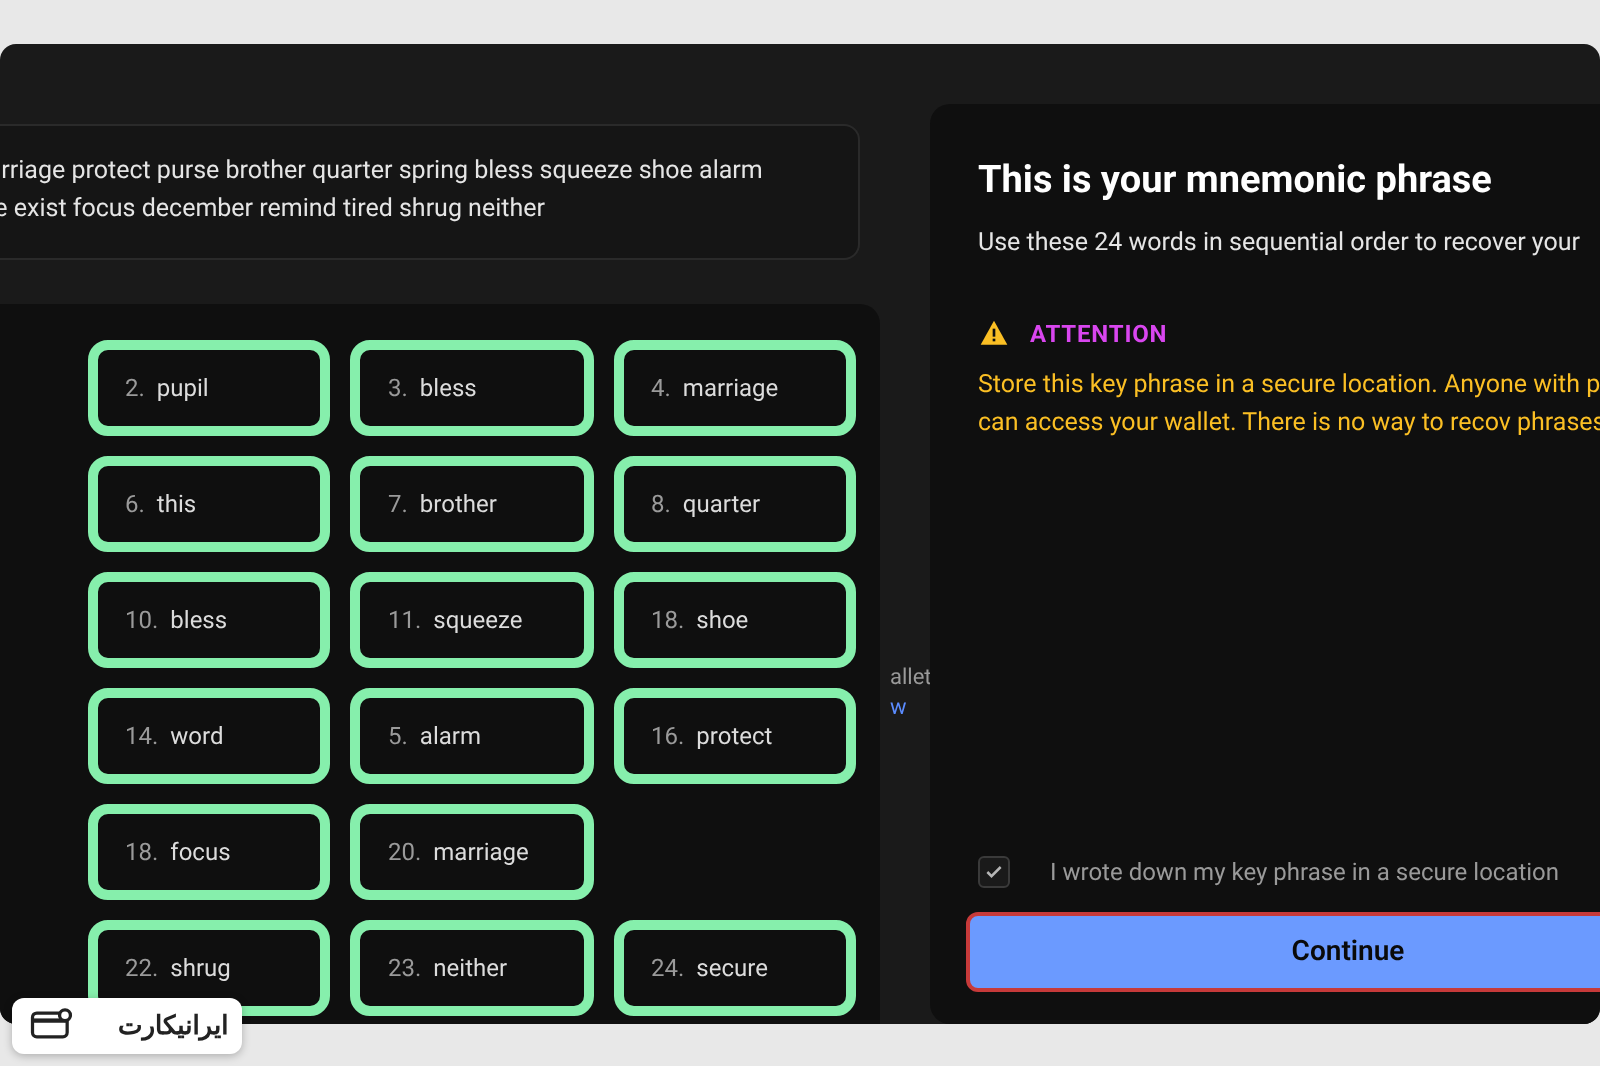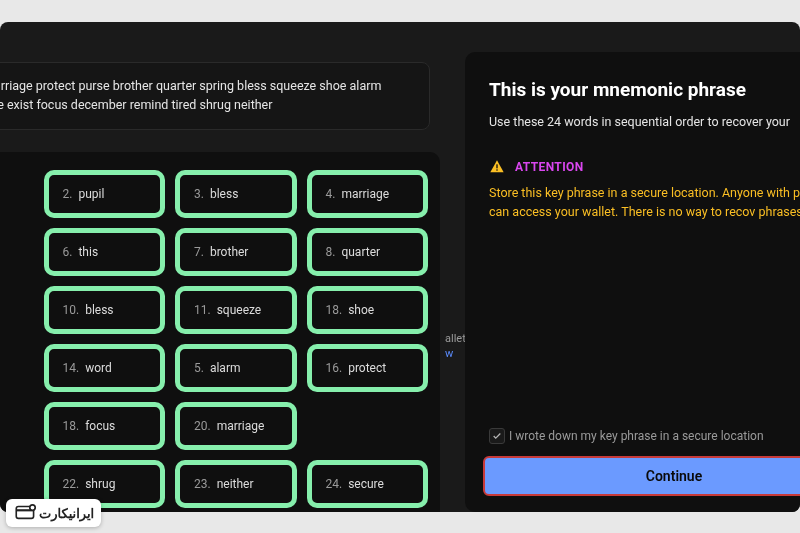--- a/index.html
+++ b/index.html
@@ -112,21 +112,21 @@
       color: #888;
     }
     .link-snippet .wlabel { color: #9a9a9a; }
     .link-snippet .wlink { color: #5b8cff; display:block; margin-top:2px; }
     .checkbox-row {
       position: absolute;
       bottom: 68px;
       left: 24px;
       display: flex;
       align-items: center;
-      gap: 4px;
+      gap: 20px;
     }
     .checkbox {
       width: 16px;
       height: 16px;
       border: 1px solid #3a3a3a;
       border-radius: 3px;
       background: #1a1a1a;
       display: flex;
       align-items: center;
       justify-content: center;
@@ -153,21 +153,21 @@
       align-items: center;
       justify-content: center;
       cursor: pointer;
     }
     .badge-logo {
       position: absolute;
       bottom: 6px;
       left: 6px;
       display: flex;
       align-items: center;
-      gap: 0;
+      gap: 20px;
       background: #fff;
       border-radius: 6px;
       padding: 1px 7px;
       box-shadow: 0 1px 4px rgba(0,0,0,0.25);
     }
     .badge-logo svg { width: 26px; height: 26px; }
     .badge-text {
       font-size: 13px;
       font-weight: 700;
       color: #222;

